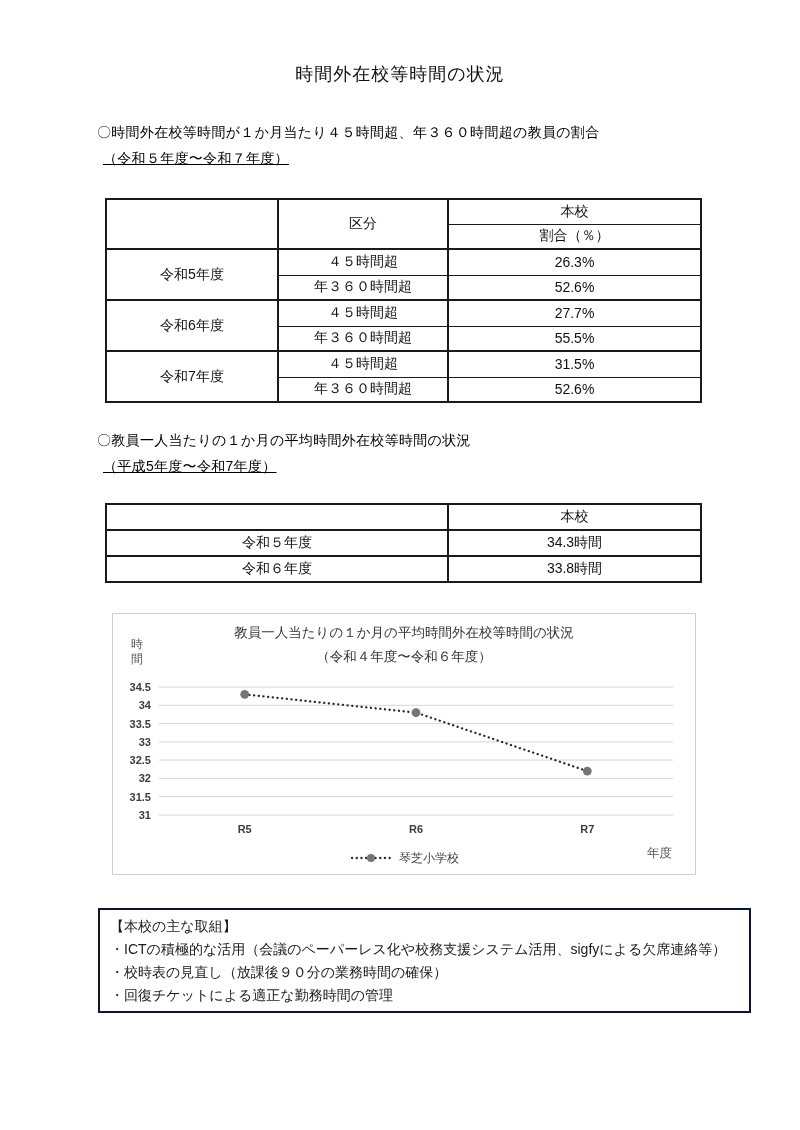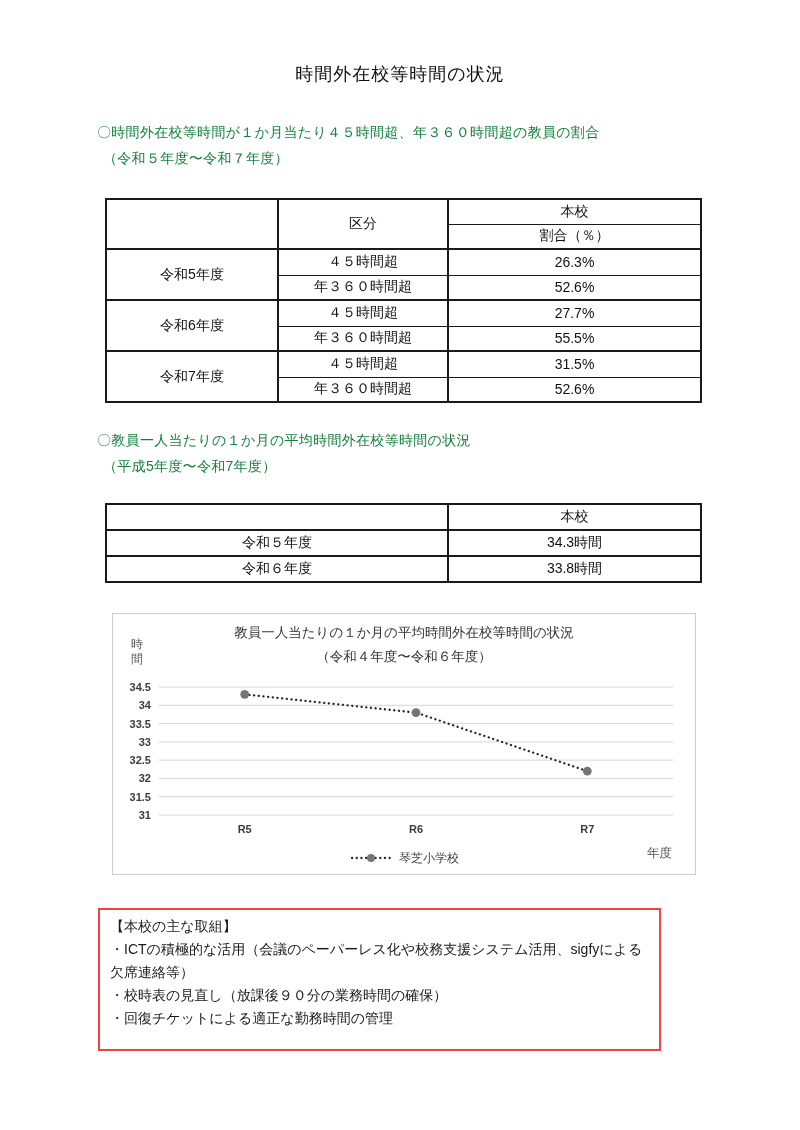--- a/index.html
+++ b/index.html
@@ -5,24 +5,24 @@
   html,body{margin:0;padding:0;background:#ffffff;}
   .page{
     position:relative;width:800px;height:1130px;background:#ffffff;
     font-family:"Liberation Sans",sans-serif;color:#1a1a1a;overflow:hidden;
   }
   .title{
     position:absolute;top:62px;left:0;width:100%;margin:0;
     text-align:center;font-family:"DejaVu Serif","Liberation Serif",serif;
     font-size:18px;font-weight:500;letter-spacing:1px;color:#111;
   }
-  .bullet{position:absolute;left:97px;font-size:14px;line-height:26px;color:#15803d;letter-spacing:0.3px;}
+  .bullet{position:absolute;left:97px;font-size:14px;line-height:26px;color:#000000;letter-spacing:0.3px;}
   .b1{top:119px;}
   .b2{top:427px;}
-  .bullet .indent{padding-left:6px;}
+  .bullet .indent{padding-left:6px;text-decoration:underline;}
 
   table{border-collapse:collapse;position:absolute;left:105px;table-layout:fixed;}
   td{
     border:2px solid #1a1a1a;text-align:center;vertical-align:middle;
     font-size:14px;padding:0 4px;color:#111;
   }
   .t1{top:198px;width:595px;padding-left:20px;}
   .t1 tr{height:26px;}
   .t1 tr.hdr{height:25px;}
   .t1 tr.sub{height:25px;}
@@ -32,22 +32,22 @@
   .t2{top:503px;width:595px;}
   .t2 tr{height:26px;}
 
   .chart{
     position:absolute;left:112px;top:613px;width:584px;height:262px;
     border:1px solid #cfcfcf;box-sizing:border-box;background:#fff;
   }
   .chart svg{display:block;font-family:"Liberation Sans",sans-serif;}
 
   .box{
-    position:absolute;left:98px;top:908px;width:563px;box-sizing:border-box;
-    border:2px solid #ef4444;padding:5px 12px 19px 10px;
+    position:absolute;left:98px;top:908px;width:653px;box-sizing:border-box;
+    border:2px solid #0f172a;padding:5px 12px 4px 10px;
     font-size:14px;line-height:23px;color:#1a1a1a;
   }
 </style>
 </head>
 <body>
 
 <div class="page">
 
   <h1 class="title">時間外在校等時間の状況</h1>
 

